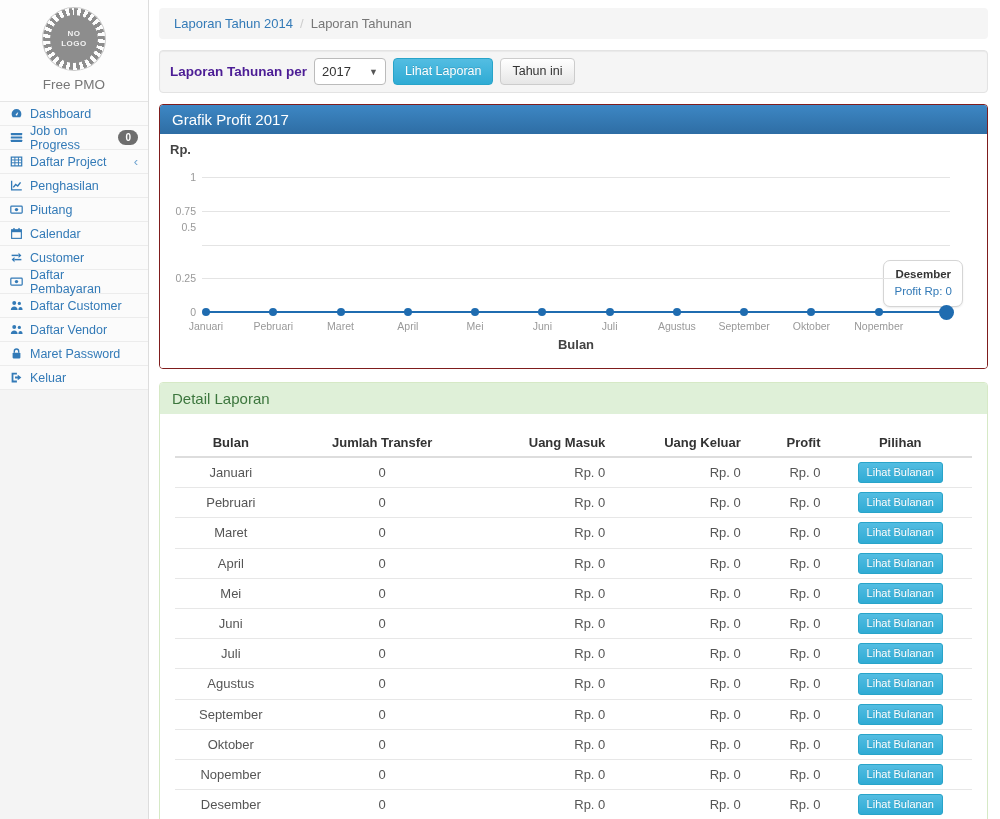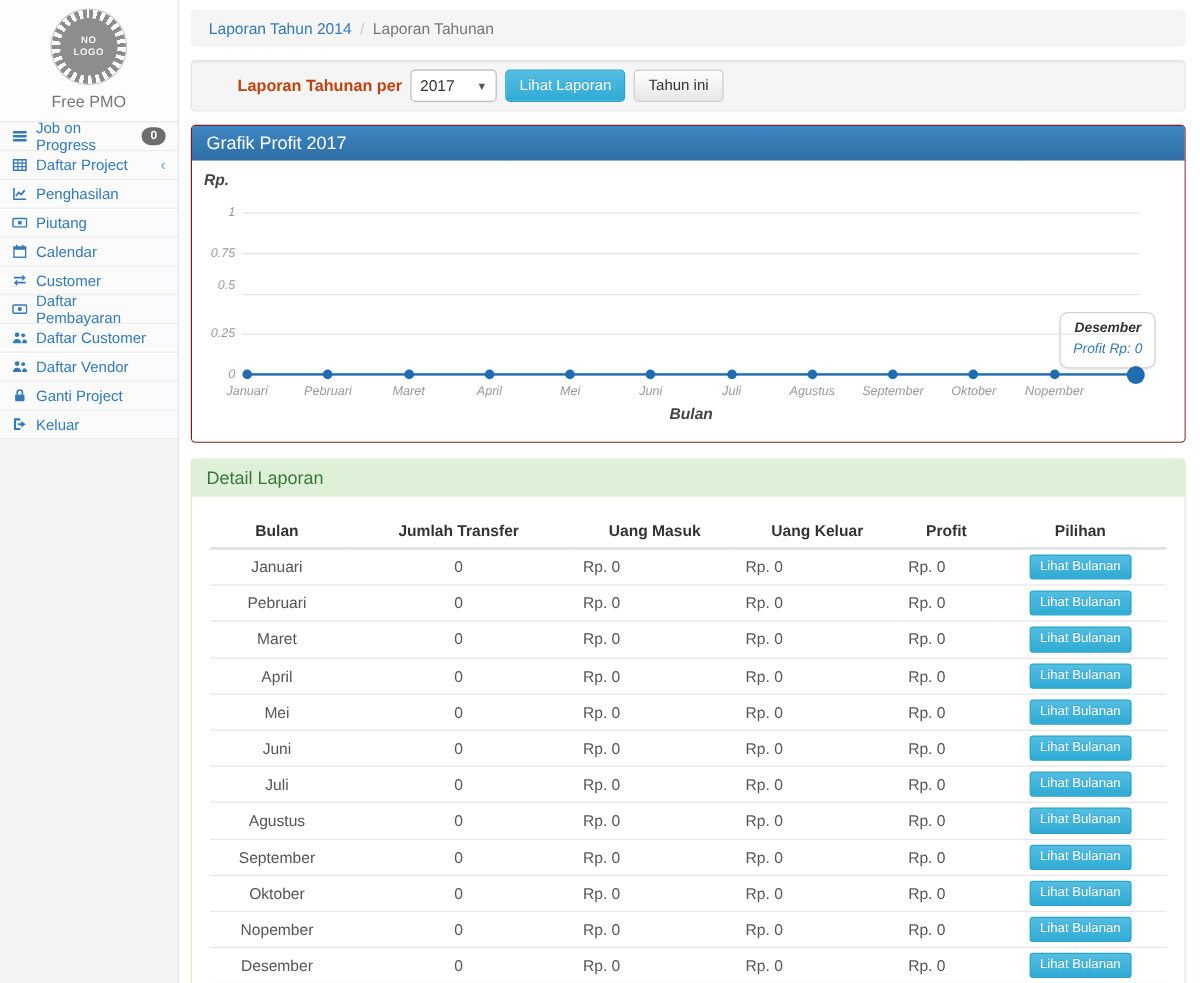--- a/index.html
+++ b/index.html
@@ -32,62 +32,62 @@
   
   .main { flex:1; background:#fff; padding:8px 12px 0 10px; }
   .breadcrumb { background:#f5f5f5; border-radius:4px; padding:8px 15px; margin-bottom:11px; font-size:13px; }
   .breadcrumb a { color:#337ab7; text-decoration:none; }
   .breadcrumb .sep { color:#ccc; padding:0 7px; }
   .breadcrumb .active { color:#777; }
 
   .well { background:#f5f5f5; border:1px solid #e3e3e3; border-radius:4px;
     box-shadow:inset 0 1px 1px rgba(0,0,0,.05); padding:7px 10px; margin-bottom:11px;
     display:flex; align-items:center; gap:7px; }
-  .well .lbl { color:#c2410c; font-weight:bold; font-size:13.5px;margin-left:28px; }
+  .well .lbl { color:#4c1d95; font-weight:bold; font-size:13.5px; }
   .select { background:#fff; border:1px solid #bbb; border-radius:4px; width:72px; height:27px;
     display:inline-flex; align-items:center; justify-content:space-between; padding:0 7px; cursor:pointer; }
   .select .caret { font-size:9px; color:#555; }
   .btn { display:inline-block; border-radius:4px; font-size:12.5px; padding:5px 11px; line-height:1.2;
     cursor:pointer; border:1px solid transparent; }
   .btn-info { background:linear-gradient(#53bde2,#2fabd4); border-color:#28a4c9; color:#fff;
     text-shadow:0 -1px 0 rgba(0,0,0,.12); }
   .btn-default { background:linear-gradient(#fff,#e6e6e6); border-color:#ccc; color:#333; }
   .btn-xs { font-size:11px; padding:3px 8px; border-radius:3px; }
 
   .panel { border-radius:4px; margin-bottom:13px; }
   .panel-primary { border:1px solid #7f1d1d; }
   .panel-primary .panel-heading { background:linear-gradient(#3d87c4,#2e6da4); color:#fff;
     padding:6px 12px; font-size:15px; border-radius:3px 3px 0 0; }
   .panel-success { border:1px solid #d6e9c6; }
   .panel-success .panel-heading { background:#dff0d8; color:#3c763d; padding:7px 12px;
     font-size:15px; border-radius:3px 3px 0 0; }
   .panel-body { background:#fff; border-radius:0 0 3px 3px; }
 
   
-  #chart-body { position:relative; height:234px;font-style:italic; }
+  #chart-body { position:relative; height:234px; }
   .y-axis-title { position:absolute; left:10px; top:8px; font-weight:bold; font-size:13px; color:#444; }
   .x-axis-title { position:absolute; left:42px; width:748px; top:203px; text-align:center;
     font-weight:bold; font-size:13px; color:#444; }
   .gridline { position:absolute; left:42px; width:748px; height:1px; background:#e4e4e4; }
   .ytick { position:absolute; left:0; width:36px; text-align:right; font-size:10.5px; color:#999; }
   .xtick { position:absolute; width:80px; text-align:center; font-size:10.5px; color:#999; top:186px; }
   .chart-line { position:absolute; height:2px; top:177px; }
   .dot { position:absolute; border-radius:50%; }
   .tooltip { position:absolute; right:24px; top:126px; background:#fff; border:1px solid #d5d5d5;
     border-radius:7px; box-shadow:0 1px 2px rgba(0,0,0,.08); padding:5px 10px; text-align:center; line-height:1.5; }
   .tooltip .tt-title { font-weight:bold; font-size:11.5px; color:#333; }
   .tooltip .tt-text { font-size:11.5px; color:#337ab7; }
 
   
   .panel-success .panel-body { padding:15px; }
   table.report { width:100%; border-collapse:collapse; font-size:13px; }
   table.report th { font-weight:bold; color:#333; padding:6px 8px; border-bottom:2px solid #ddd; }
   table.report td { padding:4px 8px; color:#555; border-bottom:1px solid #e7e7e7; height:24px; }
   table.report tr.total-row td { font-weight:bold; color:#333; border-bottom:none; }
-  .al-c { text-align:center; } .al-r { }
+  .al-c { text-align:center; } .al-r { text-align:right; }
   col.c1{width:14%} col.c2{width:24%} col.c3{width:17%} col.c4{width:17%} col.c5{width:10%} col.c6{width:18%}
 </style>
 </head>
 <body>
 
 <div class="app">
 
   <aside class="sidebar">
     <div class="logo-box">
       <div class="logo-ring">
@@ -95,20 +95,28 @@
           <span>NO</span>
           <span>LOGO</span>
         </div>
       </div>
       <div class="brand">Free PMO</div>
     </div>
     <nav class="menu" id="sidebar-menu">
         <a href="#">
           <span class="mi">
             <svg viewBox="0 0 16 16">
+              <path d="M8 2.5A6 6 0 0 0 2 8.5c0 1.5.5 2.9 1.4 4h9.2A6.2 6.2 0 0 0 14 8.5a6 6 0 0 0-6-6zm.9 7.6c-.5.5-1.3.5-1.7 0-.4-.4-.3-1.1.2-1.5l2.8-2.4-1.3 3.9z"></path>
+            </svg>
+          </span>
+          <span>Dashboard</span>
+        </a>
+        <a href="#">
+          <span class="mi">
+            <svg viewBox="0 0 16 16">
               <rect x="1" y="2.6" width="14" height="2.6" rx=".5"></rect>
               <rect x="1" y="6.7" width="14" height="2.6" rx=".5"></rect>
               <rect x="1" y="10.8" width="14" height="2.6" rx=".5"></rect>
             </svg>
           </span>
           <span>Job on Progress</span>
           <span class="badge">0</span>
         </a>
         <a href="#">
           <span class="mi">
@@ -191,21 +199,21 @@
           </span>
           <span>Daftar Vendor</span>
         </a>
         <a href="#">
           <span class="mi">
             <svg viewBox="0 0 16 16">
               <rect x="3.2" y="7" width="9.6" height="7" rx="1"></rect>
               <path d="M5.3 7V5.2a2.7 2.7 0 0 1 5.4 0V7" fill="none" stroke="currentColor" stroke-width="1.7"></path>
             </svg>
           </span>
-          <span>Ganti Project</span>
+          <span>Maret Password</span>
         </a>
         <a href="#">
           <span class="mi">
             <svg viewBox="0 0 16 16">
               <path d="M2 2h6.5v2.2H4.2v7.6h4.3V14H2z"></path>
               <path d="M9.5 4.7L14 8l-4.5 3.3V9.1H6.2V6.9h3.3z"></path>
             </svg>
           </span>
           <span>Keluar</span>
         </a>
@@ -235,21 +243,21 @@
         <div class="x-axis-title">Bulan</div>
         <div class="tooltip">
           <div class="tt-title">Desember</div>
           <div class="tt-text">Profit Rp: 0</div>
         </div>
       <div class="gridline" style="top: 43px;"></div>
           <div class="ytick" style="top: 37px;">1</div>
           <div class="gridline" style="top: 76.75px;"></div>
           <div class="ytick" style="top: 70.75px;">0.75</div>
           <div class="gridline" style="top: 110.5px;"></div>
-          <div class="ytick" style="top: 98px;">0.5</div>
+          <div class="ytick" style="top: 87px;">0.5</div>
           <div class="gridline" style="top: 144.25px;"></div>
           <div class="ytick" style="top: 138.25px;">0.25</div>
           <div class="gridline" style="top: 178px;"></div>
           <div class="ytick" style="top: 172px;">0</div>
           <div class="chart-line" style="left: 46px; width: 740px; background: rgb(31, 108, 176);"></div>
           <div class="dot" style="left: 42px; top: 174px; width: 8px; height: 8px; background: rgb(31, 108, 176);"></div>
           <div class="xtick" style="left: 6px;">Januari</div>
           <div class="dot" style="left: 109.273px; top: 174px; width: 8px; height: 8px; background: rgb(31, 108, 176);"></div>
           <div class="xtick" style="left: 73.2727px;">Pebruari</div>
           <div class="dot" style="left: 176.545px; top: 174px; width: 8px; height: 8px; background: rgb(31, 108, 176);"></div>

